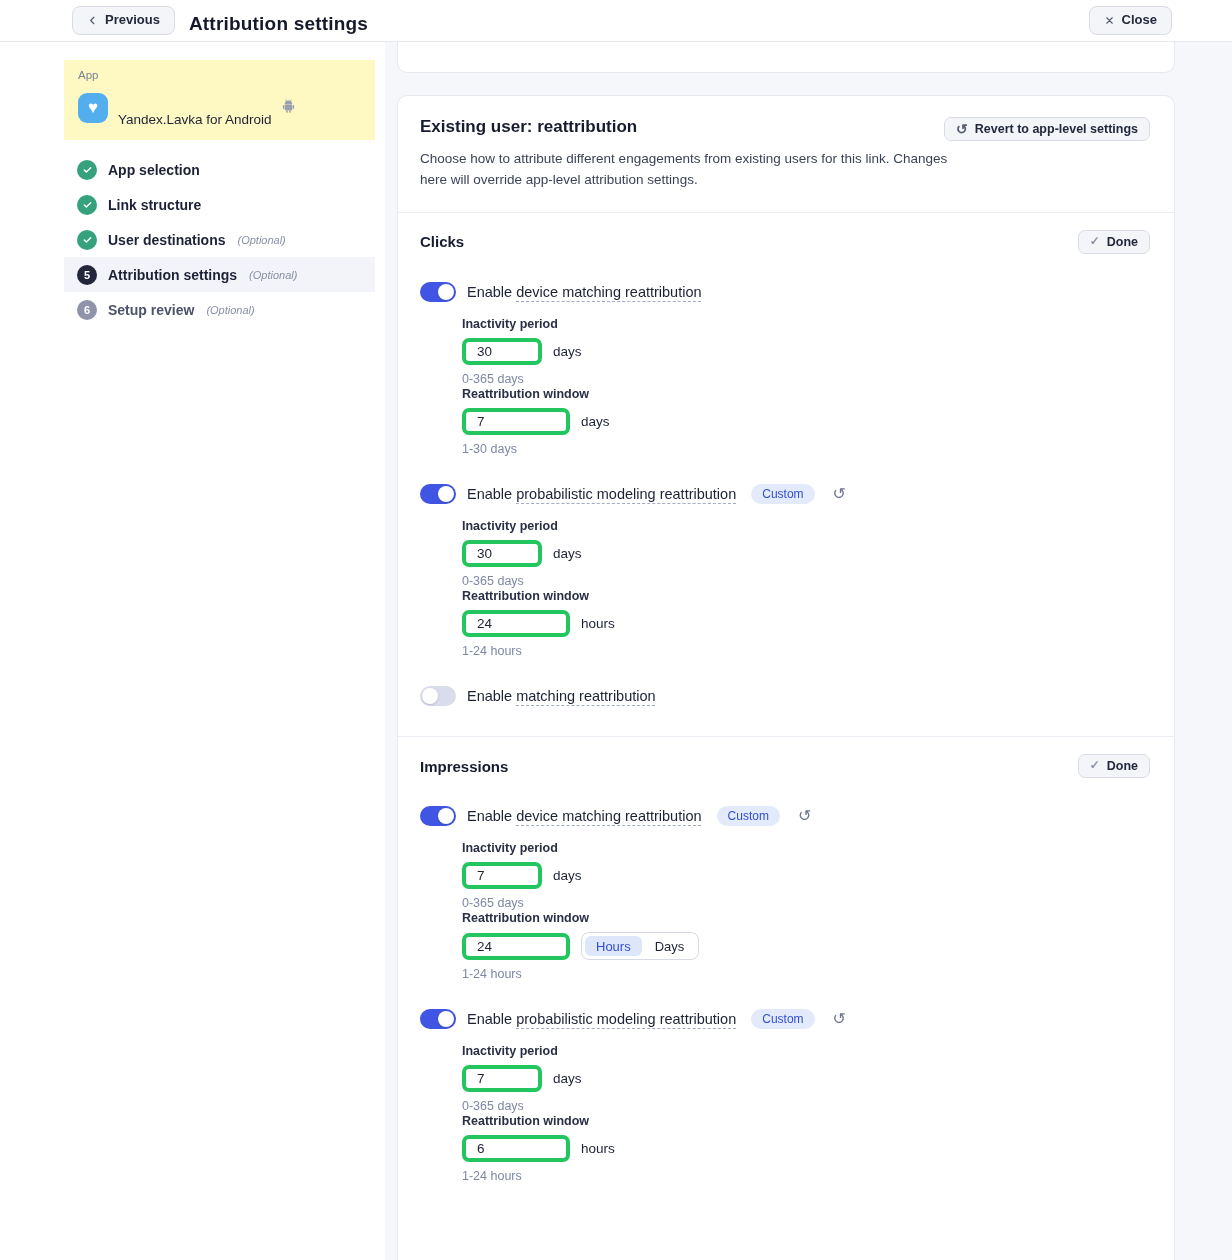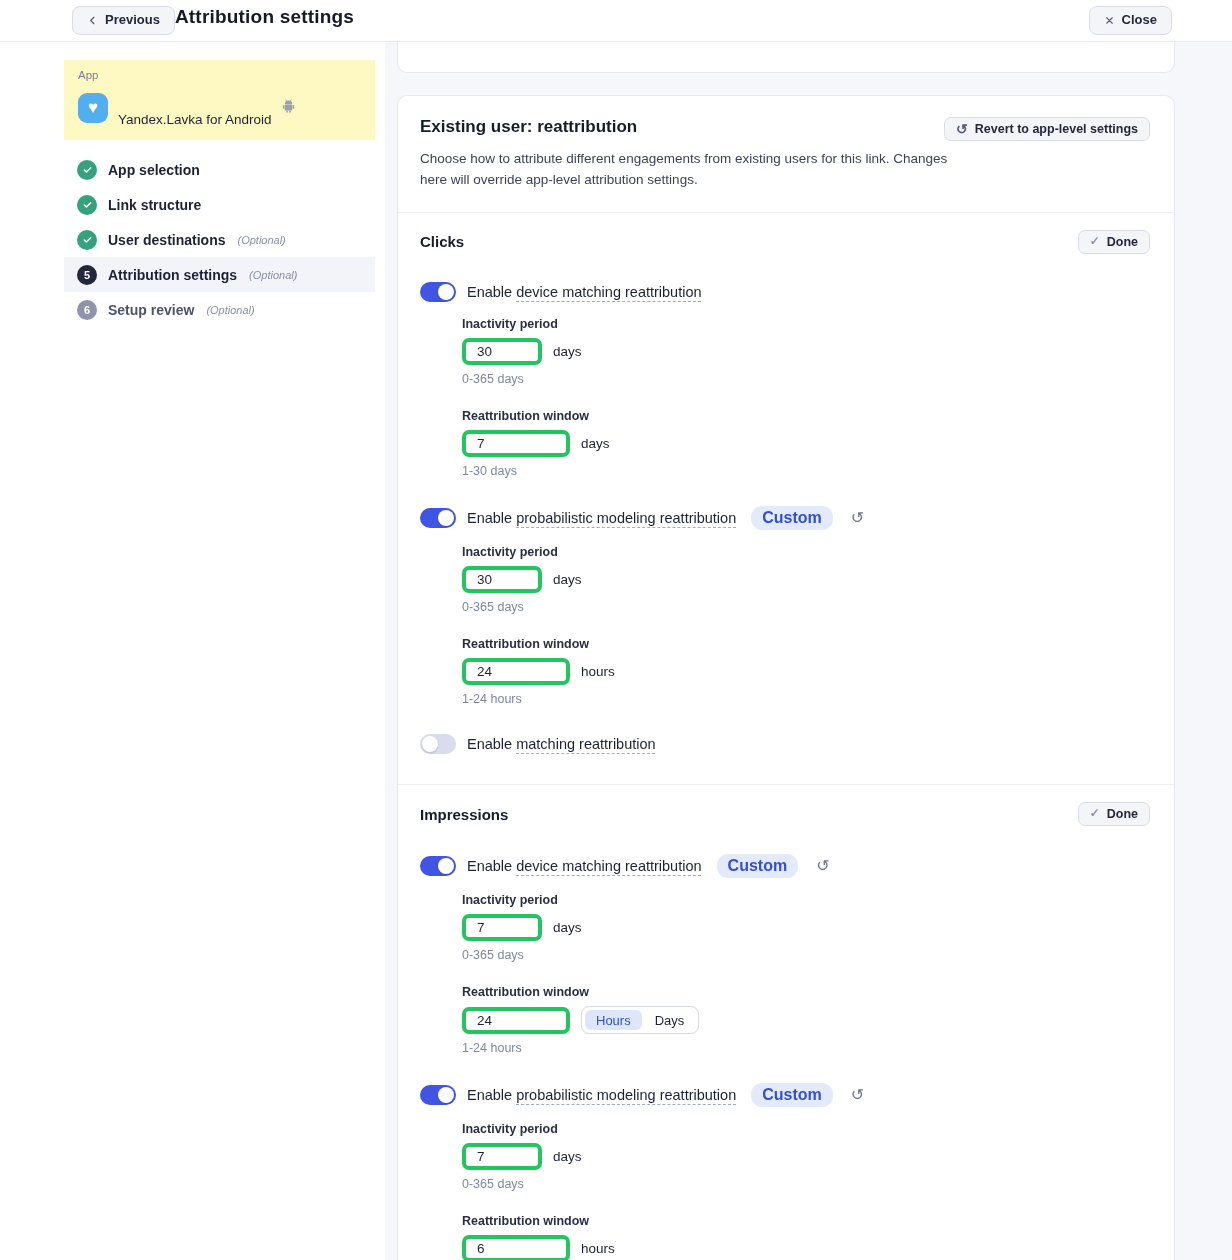--- a/index.html
+++ b/index.html
@@ -3,21 +3,21 @@
 <meta charset="utf-8">
 <style>
   * { margin:0; padding:0; box-sizing:border-box; }
   html,body { width:1232px; height:1260px; overflow:hidden; }
   body { font-family:"Liberation Sans", sans-serif; background:#ffffff; color:#1e2338; }
 
   
   .topbar { height:42px; background:#fff; border-bottom:1px solid #e7e9f0;
             display:flex; align-items:center; justify-content:space-between;
             padding:0 60px 0 72px; position:relative; z-index:3; }
-  .topbar-left { display:flex; align-items:flex-start; }
+  .topbar-left { display:flex; align-items:flex-end; gap:14px; }
   .page-title { font-size:19px; font-weight:700; color:#16192b; letter-spacing:.2px; }
 
   .btn { display:inline-flex; align-items:center; gap:7px; background:#f4f5f9;
          border:1px solid #d9dce6; border-radius:8px; font-size:13px; font-weight:700;
          color:#23283d; padding:5px 14px; cursor:pointer; font-family:inherit; line-height:1.3; }
   .btn svg { display:block; }
   .btn.small { padding:3px 11px; font-size:12.5px; border-radius:7px; font-weight:700; }
   .btn .check-glyph { color:#8a91a8; font-size:12px; }
   .btn .undo-glyph { color:#555c74; font-size:14px; line-height:1; }
 
@@ -68,27 +68,27 @@
   .toggle { width:36px; height:20px; border-radius:10px; position:relative; flex:none; cursor:pointer; }
   .toggle.on { background:#4155e4; }
   .toggle.off { background:#d9dcea; }
   .knob { position:absolute; top:2px; width:16px; height:16px; background:#fff; border-radius:50%;
           box-shadow:0 1px 2px rgba(30,35,56,.18); }
   .toggle.on .knob { right:2px; }
   .toggle.off .knob { left:2px; }
   .toggle-label { font-size:14.5px; color:#1d2235; }
   .term { text-decoration-line:underline; text-decoration-style:dashed;
           text-decoration-color:#a3abc4; text-decoration-thickness:1px; text-underline-offset:4px; }
-  .badge { background:#e3eafc; color:#3150d2; font-size:16px; font-weight:700;
+  .badge { background:#e3eafc; color:#3150d2; font-size:12px; font-weight:400;
            padding:3px 11px; border-radius:11px; margin-left:4px; }
   .badge:empty { display:none; }
   .undo-icon { color:#6d7490; font-size:16px; margin-left:7px; cursor:pointer; line-height:1; }
 
   .fields { margin:15px 0 2px 42px; }
-  .field { margin-top:23px; }
+  .field { margin-top:1px; }
   .field:first-child { margin-top:0; }
   .f-label { font-size:12.5px; font-weight:700; color:#2a2f45; margin-bottom:7px; }
   .f-row { display:flex; align-items:center; gap:11px; }
   .f-input { height:27px; border:4px solid #22c55e; border-radius:7px; padding:0 11px;
              font-size:13.5px; color:#1d2235; font-family:inherit; background:#fff; outline:none; }
   .w-sm { width:80px; }
   .w-md { width:108px; }
   .f-unit { font-size:13.5px; color:#1d2235; }
   .f-hint { font-size:12.5px; color:#7e87a4; margin-top:7px; }
 

